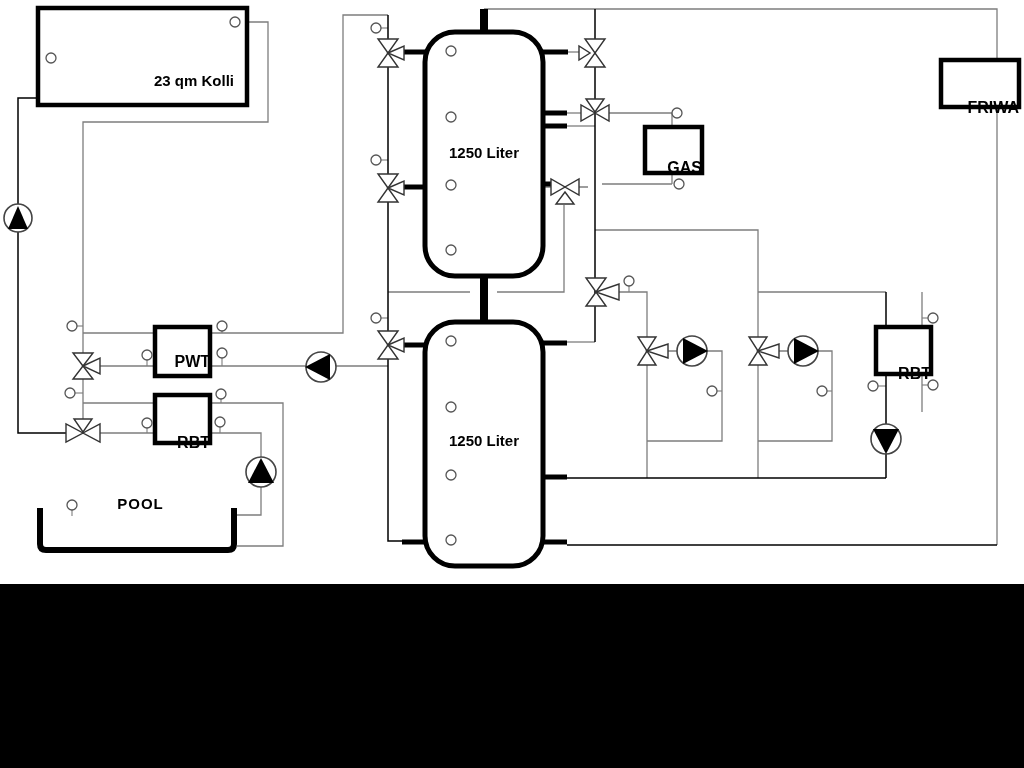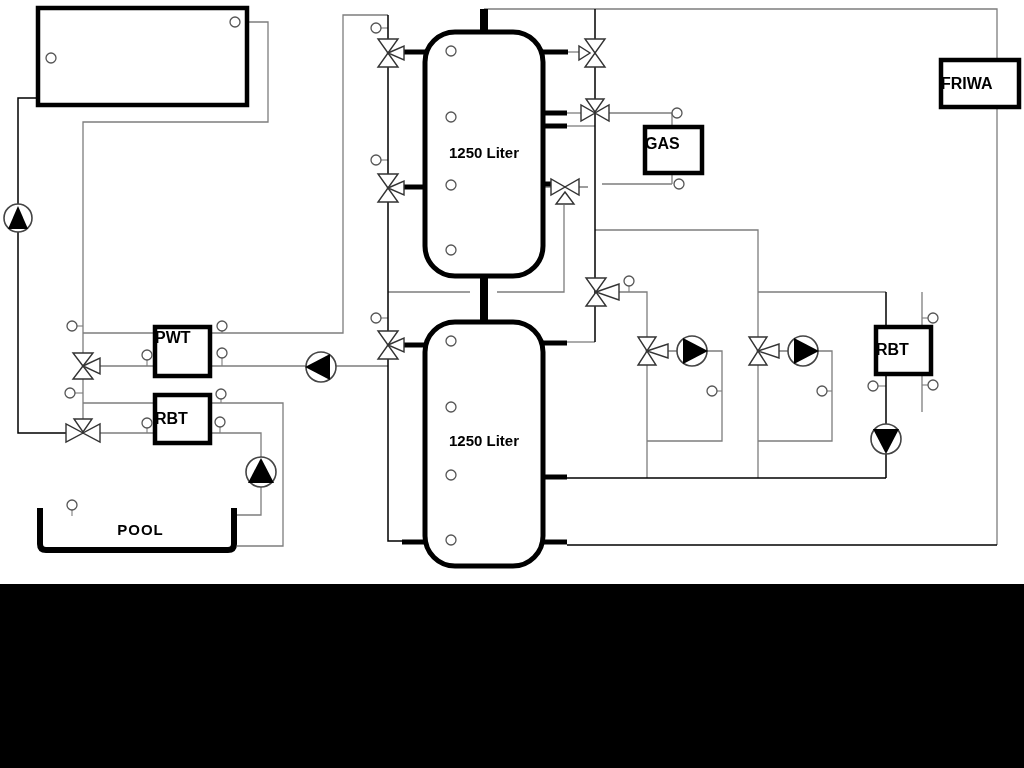--- a/index.html
+++ b/index.html
@@ -1,21 +1,21 @@
 <!DOCTYPE html>
 <html><head>
 <meta charset="utf-8">
 <style>
   html,body{margin:0;padding:0;background:#fff;}
   #stage{position:relative;width:1024px;height:768px;background:#fff;overflow:hidden;
          font-family:"Liberation Sans", sans-serif;}
   svg{position:absolute;left:0;top:0;display:block;}
   .lbl{position:absolute;color:#000;font-weight:bold;pointer-events:none;
        font-family:"Liberation Sans", sans-serif;}
-  .lbl-box{font-size:16px;text-align:left;}
+  .lbl-box{font-size:16px;text-align:right;margin-top:24px;}
   .lbl-tank{font-size:15px;text-align:center;}
   #footer-band{position:absolute;left:0;top:584px;width:1024px;height:184px;background:#000;}
 </style>
 </head>
 <body>
 
 <div id="stage">
 
   <svg width="1024" height="585" viewBox="0 0 1024 585">
 
@@ -231,31 +231,32 @@
       <circle cx="677" cy="113" r="5"></circle>
       <circle cx="679" cy="184" r="5"></circle>
       <circle cx="873" cy="386" r="5"></circle>
       <circle cx="933" cy="318" r="5"></circle>
       <circle cx="933" cy="385" r="5"></circle>
     </g>
 
     <path d="M40,508 V544 Q40,550 46,550 H228 Q234,550 234,544 V508" fill="none" stroke="#000" stroke-width="6"></path>
   </svg>
 
+  <div class="lbl lbl-tank" style="left:38px;top:72px;width:196px;text-align:right;padding-right:14px;">23 qm Kolli</div>
 
   <div class="lbl lbl-tank" style="left:425px;top:144px;width:118px;">1250 Liter</div>
 
   <div class="lbl lbl-tank" style="left:425px;top:432px;width:118px;">1250 Liter</div>
 
   <div class="lbl lbl-box" style="left:155px;top:329px;width:55px;">PWT</div>
 
   <div class="lbl lbl-box" style="left:155px;top:410px;width:55px;">RBT</div>
 
   <div class="lbl lbl-box" style="left:645px;top:135px;width:57px;">GAS</div>
 
   <div class="lbl lbl-box" style="left:941px;top:75px;width:78px;">FRIWA</div>
 
   <div class="lbl lbl-box" style="left:876px;top:341px;width:55px;">RBT</div>
 
-  <div class="lbl lbl-tank" style="left:88px;top:521px;width:105px;letter-spacing:1px;">POOL</div>
+  <div class="lbl lbl-tank" style="left:88px;top:495px;width:105px;letter-spacing:1px;">POOL</div>
 
   <div id="footer-band"></div>
 </div>
 
 </body></html>

